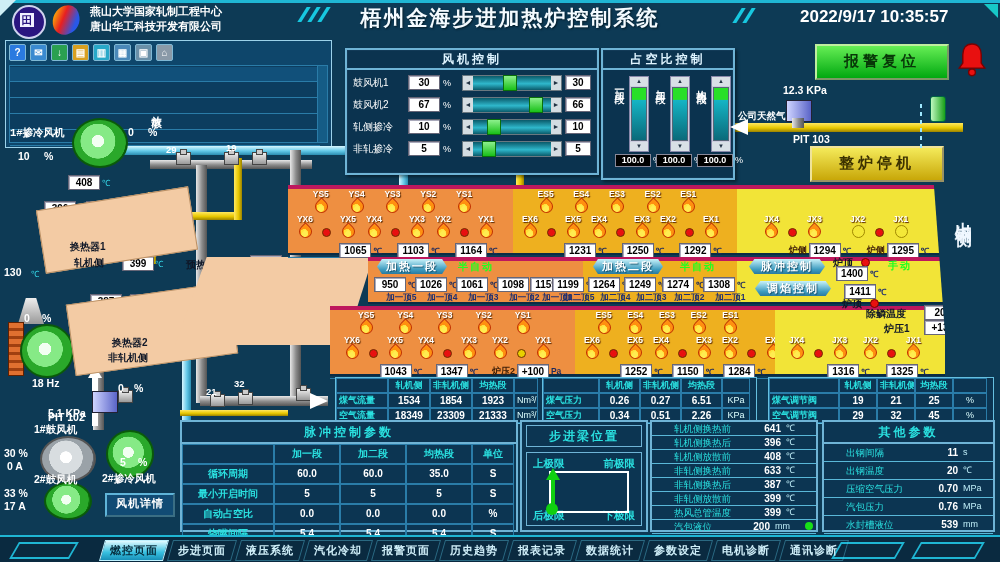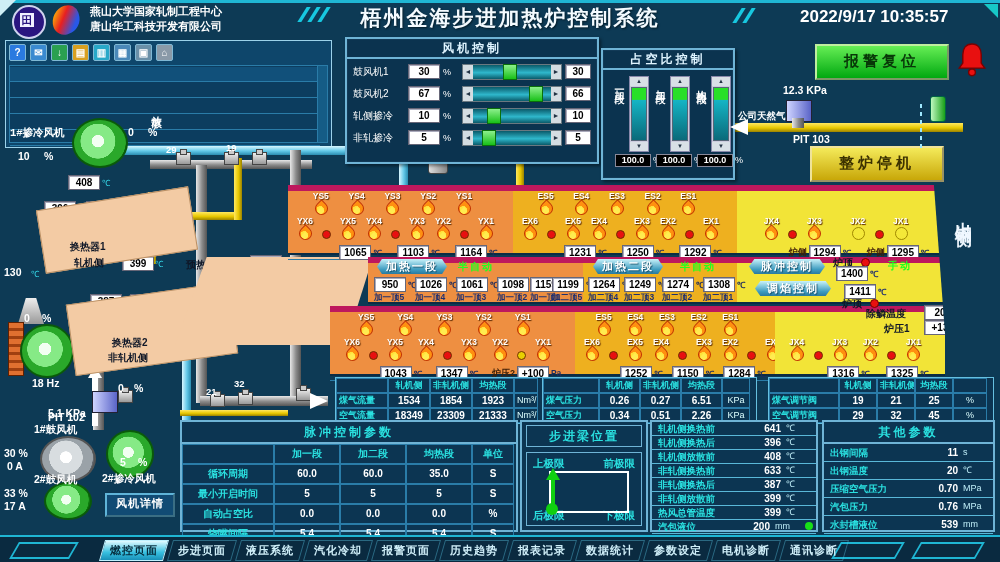--- a/index.html
+++ b/index.html
@@ -82,21 +82,21 @@
   .lab-w.sm{font-size:9.5px;}
   .lab-cu{position:absolute;color:#35d8e8;font-size:8.5px;white-space:nowrap;}
   .lab-bk{position:absolute;color:#101828;font-size:10px;font-weight:bold;white-space:nowrap;}
   .lab-du{position:absolute;color:#203070;font-size:8.5px;font-weight:bold;white-space:nowrap;}
   .vert{writing-mode:vertical-rl;letter-spacing:2px;}
   .vboxa{position:absolute;}
   .rdot{position:absolute;width:7px;height:7px;border-radius:50%;background:#e81010;border:1px solid #700;}
   
   .hx{position:absolute;background:#f3cba4;border:1px solid #b98f64;}
   
-  .fsec{position:absolute;box-sizing:border-box;border-top:6px solid #be185d;border-bottom:2px solid #0a2c45;}
+  .fsec{position:absolute;box-sizing:border-box;border-top:4px solid #be185d;border-bottom:2px solid #0a2c45;}
   .brow{display:flex;justify-content:space-evenly;align-items:flex-start;}
   .brow.up{height:25px;padding:1px 26px 0 10px;}
   .brow.low{height:27px;padding:0 14px 0 4px;}
   .bgroup{display:flex;align-items:center;gap:4px;}
   .burner{display:flex;flex-direction:column;align-items:center;width:26px;}
   .blabel{font:bold 8.5px/9px "Liberation Sans",sans-serif;color:#fff;text-shadow:1px 1px 1px #5a2800;white-space:nowrap;}
   .flame{position:relative;width:14px;height:15px;}
   .flame:before{content:"";position:absolute;left:1px;top:1px;width:11px;height:11px;background:radial-gradient(circle at 50% 65%,#ffe23a 0 40%,#ff9010 41%);
                 border:1px solid #c03000;border-radius:0 50% 50% 50%;transform:rotate(45deg);}
   .flame:after{content:"";position:absolute;left:4px;top:7px;width:6px;height:6px;background:#ffec50;border-radius:0 50% 50% 50%;transform:rotate(45deg);}
@@ -105,40 +105,40 @@
   .dot{width:7px;height:7px;border-radius:50%;margin-top:10px;}
   .trow{display:flex;justify-content:space-evenly;margin-top:1px;}
   .titem{display:flex;align-items:center;gap:2px;}
   .tlab{font-size:9px;font-weight:bold;color:#402008;}
   .tunit{font-size:8.5px;font-weight:bold;color:#1c2a5e;}
   .banner{position:absolute;height:15px;line-height:15px;text-align:center;font-size:11px;font-weight:bold;color:#fff;
           letter-spacing:2px;background:linear-gradient(#c8f2fa,#3e9cc0 70%,#2a7aa0);
           clip-path:polygon(7% 0,93% 0,100% 50%,93% 100%,7% 100%,0 50%);text-shadow:1px 1px 1px #14506a;}
   .mode{position:absolute;color:#20ff20;font-size:10px;font-weight:bold;letter-spacing:2px;}
   .ttl{font-size:8.5px;font-weight:bold;color:#203070;white-space:nowrap;}
-  .midt{position:absolute;display:flex;flex-direction:column;align-items:flex-start;}
+  .midt{position:absolute;display:flex;flex-direction:column;align-items:flex-end;}
   #wedge{position:absolute;left:928px;top:183px;width:72px;height:212px;background:#0d3a55;
          clip-path:polygon(8% 0,100% 0,100% 100%,30% 100%);}
   #dislab{position:absolute;left:952px;top:208px;writing-mode:vertical-rl;font-size:17px;font-weight:bold;color:#f0f8ff;letter-spacing:5px;}
   
   .mtable{position:absolute;display:grid;border:1px solid #66c0e0;background:#0c3552;font-size:9px;}
   .mcell{border:1px solid #2a7ca8;padding:0 2px;height:13px;line-height:13px;white-space:nowrap;overflow:hidden;}
   .mhead{color:#2ae0e0;font-weight:bold;text-align:center;}
   .mlab{color:#2ae0e0;font-weight:bold;}
   .mval{color:#fff;font-weight:bold;font-size:10px;text-align:center;}
   .munit{color:#dff;text-align:center;}
   
   .btable{position:absolute;background:#0c3552;border:2px solid #6fb4d6;box-sizing:border-box;}
   .btitle{height:20px;line-height:20px;text-align:center;color:#2ae0e0;font-size:12px;font-weight:bold;letter-spacing:3px;border-bottom:2px solid #6fb4d6;}
   .pgrid{display:grid;}
   .pcell{border:1px solid #2a7ca8;font-size:10px;height:18px;line-height:18px;text-align:center;white-space:nowrap;overflow:hidden;}
   .pcell.l{color:#2ae0e0;font-weight:bold;}
   .pcell.v{color:#fff;font-weight:bold;}
   .lrow{display:flex;border-bottom:1px solid #5ab8d8;height:13px;line-height:13px;}
-  .lrow .ll{flex:1;color:#2ae0e0;font-size:9.5px;font-weight:bold;padding-left:6px;white-space:nowrap;}
+  .lrow .ll{flex:1;color:#2ae0e0;font-size:9.5px;font-weight:normal;padding-left:22px;white-space:nowrap;}
   .lrow .lv{width:34px;color:#fff;font-size:10px;font-weight:bold;text-align:right;}
   .lrow .lu{width:30px;color:#bfeef8;font-size:9px;padding-left:5px;}
   .gdot{width:8px;height:8px;border-radius:50%;background:#18e018;margin:2px 3px 0 0;}
   
   #beam{position:absolute;left:520px;top:420px;width:128px;height:112px;background:#0c3552;border:2px solid #6fb4d6;box-sizing:border-box;}
   #beamtitle{margin:3px 4px;border:1px solid #6fb4d6;height:20px;line-height:20px;text-align:center;color:#2ae0e0;font-size:12px;font-weight:bold;letter-spacing:2px;}
   #beambox{position:absolute;left:4px;top:30px;right:4px;bottom:4px;border:1px solid #6fb4d6;}
   .blim{position:absolute;color:#2ae0e0;font-size:10.5px;font-weight:bold;}
   #beamrect{position:absolute;left:22px;top:18px;width:76px;height:38px;border:2px solid #fff;}
   #beamstem{position:absolute;left:24px;top:26px;width:4px;height:26px;background:#10d010;}
@@ -761,21 +761,21 @@
       <div class="lab-bk" style="position: absolute; left: 866px; top: 307px;">除鳞温度</div>
       <div class="vbox vboxa" style="position: absolute; left: 924px; top: 305px;">20</div>
       <div class="lab-du" style="position: absolute; left: 957px; top: 307px;">℃</div>
       <div class="lab-bk" style="position: absolute; left: 884px; top: 322px;">炉压1</div>
       <div class="vbox vboxa" style="position: absolute; left: 924px; top: 320px;">+13</div>
       <div class="lab-du" style="position: absolute; left: 957px; top: 322px;">Pa</div>
     </div>
   <div id="wedge"></div>
   <div id="dislab">出钢侧</div>
 
-  <div class="panel" style="left:345px;top:37px;width:250px;height:123px">
+  <div class="panel" style="left:345px;top:48px;width:250px;height:123px">
     <div class="ptitle">风机控制</div>
     <div id="fanrows">
         <div class="frow">
           <div class="flab">鼓风机1</div>
           <div class="vbox">30</div>
           <div class="funit">%</div>
           <div class="hslider">
             <div class="harrow">◄</div>
             <div class="htrack">
               <div class="hthumb" style="left: 38%;"></div>

